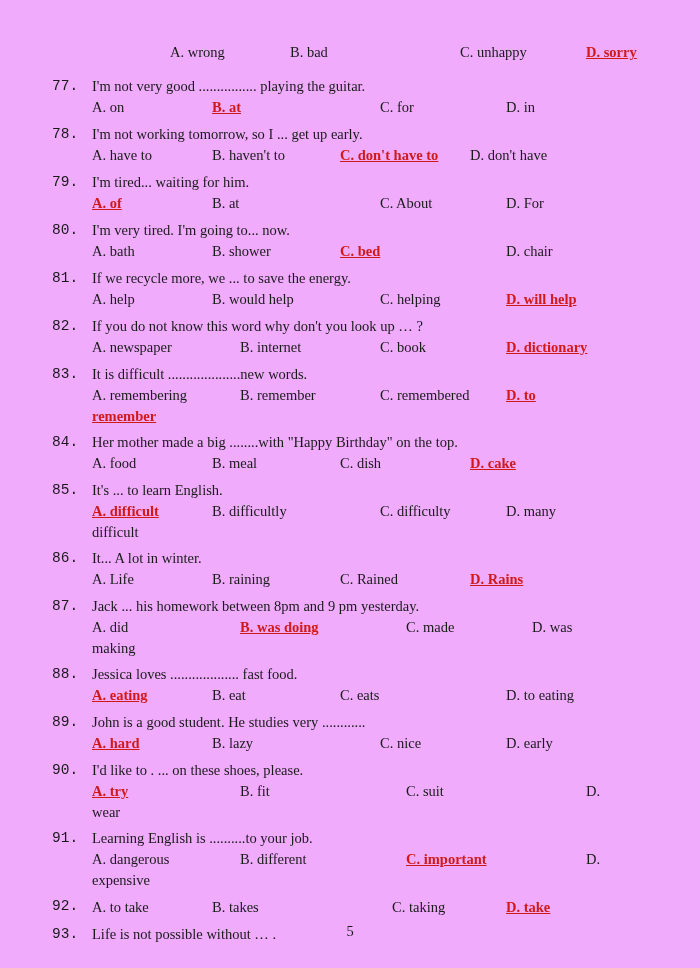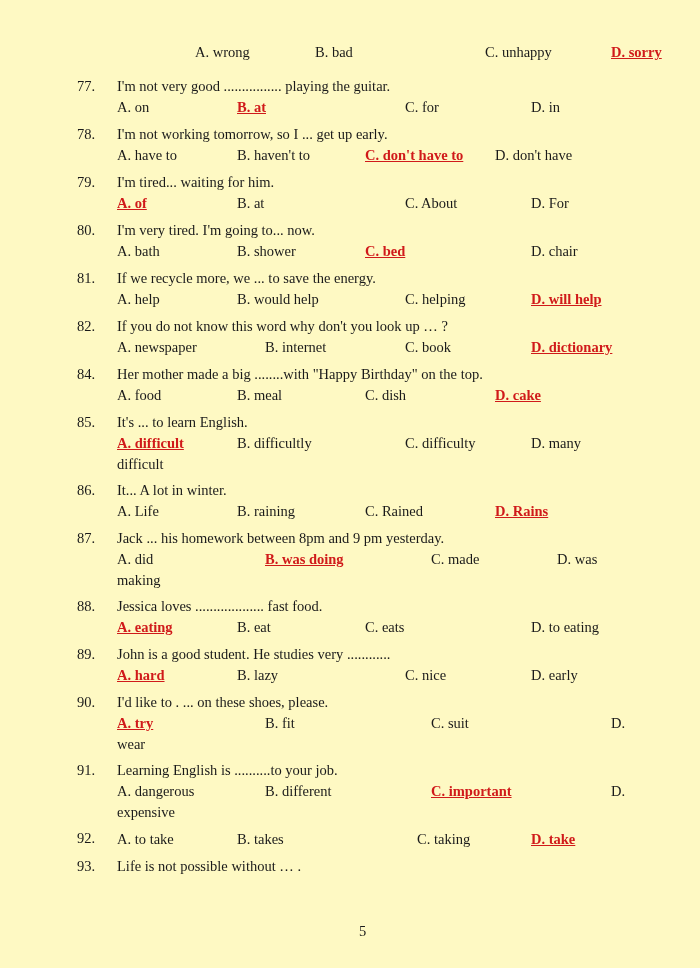--- a/index.html
+++ b/index.html
@@ -13,23 +13,23 @@
     font-family: "Liberation Serif", serif;
     color: #1a1a1a;
     position: relative;
     overflow: hidden;
   }
   .page {
     position: absolute;
     left: 0; top: 0;
     width: 700px;
     height: 968px;
-    background: #fef9c3;
+    background: #f0abfc;
     box-sizing: border-box;
-    padding: 34px 52px 20px 77px;
+    padding: 34px 52px 20px 52px;
   }
   .sheet {
     position: relative;
     width: 100%;
     height: 100%;
   }
 
   
   .orphan-row {
     position: relative;
@@ -43,20 +43,21 @@
     display: flex;
     align-items: flex-start;
     margin-top: 6px;
     font-size: 14.5px;
     line-height: 1.38;
   }
   .qnum {
     width: 40px;
     flex: 0 0 40px;
     font-size: 14.5px;
+    font-family: Liberation Mono, monospace;
   }
   .qbody {
     flex: 1 1 auto;
   }
   .stem {
     display: block;
   }
   .opts {
     position: relative;
     margin-top: 1px;
@@ -173,20 +174,33 @@
             <div class="stem">If you do not know this word why don't you look up … ?</div>
             <div class="opts optsrow">
               <span class="opt" style="left: 0px;">A. newspaper</span>
               <span class="opt" style="left: 148px;">B. internet</span>
               <span class="opt" style="left: 288px;">C. book</span>
               <span class="opt ans" style="left: 414px;">D. dictionary</span>
             </div>
           </div>
         </div>
         <div class="q">
+          <div class="qnum">83.</div>
+          <div class="qbody">
+            <div class="stem">It is difficult ....................new words.</div>
+            <div class="opts optsrow">
+              <span class="opt" style="left: 0px;">A. remembering</span>
+              <span class="opt" style="left: 148px;">B. remember</span>
+              <span class="opt" style="left: 288px;">C. remembered</span>
+              <span class="opt ans" style="left: 414px;">D. to</span>
+            </div>
+            <div class="wrapline">remember</div>
+          </div>
+        </div>
+        <div class="q">
           <div class="qnum">84.</div>
           <div class="qbody">
             <div class="stem">Her mother made a big ........with "Happy Birthday" on the top.</div>
             <div class="opts optsrow">
               <span class="opt" style="left: 0px;">A. food</span>
               <span class="opt" style="left: 120px;">B. meal</span>
               <span class="opt" style="left: 248px;">C. dish</span>
               <span class="opt ans" style="left: 378px;">D. cake</span>
             </div>
           </div>

